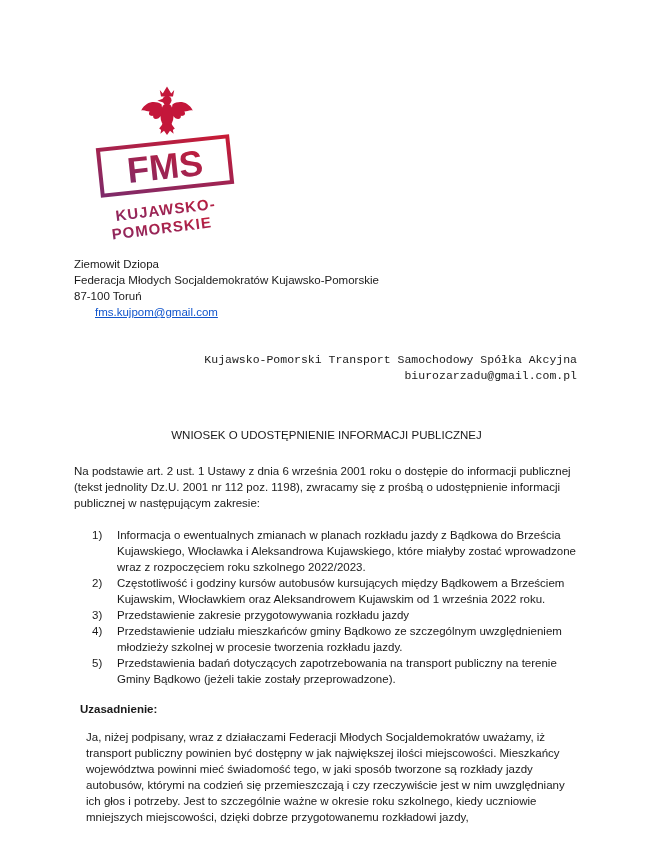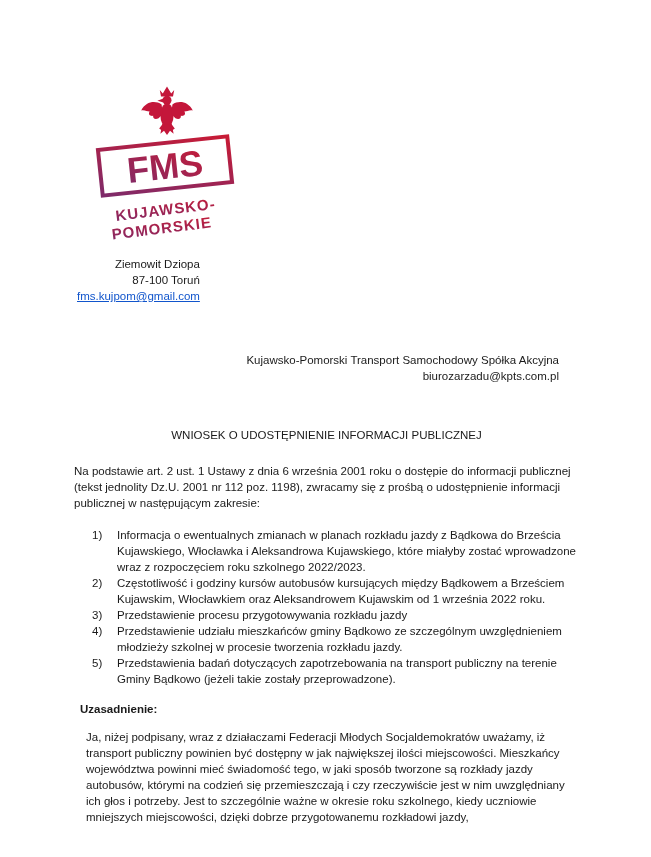--- a/index.html
+++ b/index.html
@@ -11,25 +11,25 @@
     overflow: hidden;
     font-family: "Liberation Sans", sans-serif;
     color: #1a1a1a;
     font-size: 11.5px;
     line-height: 16px;
   }
   .logo { position: absolute; left: 93px; top: 82px; width: 150px; height: 166px; }
   .logo svg { display: block; }
   .logo text { font-family: "Liberation Sans", sans-serif; }
 
-  .sender { position: absolute; left: 56px; top: 256px; text-align: right; }
+  .sender { position: absolute; left: 74px; top: 256px; }
   .sender div { white-space: nowrap; }
   a.email-link { color: #1155cc; text-decoration: underline; cursor: pointer; margin-left: 21px; }
 
-  .recipient { position: absolute; right: 92px; top: 352px; text-align: right; }
+  .recipient { position: absolute; right: 74px; top: 352px; text-align: right; font-family: Liberation Mono, monospace; }
   .recipient div { white-space: nowrap; }
 
   .content { position: absolute; left: 74px; top: 427px; width: 505px; }
   .doc-title { text-align: center; margin: 0 0 20px 0; font-weight: normal; font-size: 11.5px; }
   .intro { margin: 0 0 16px 0; }
   .req-list { margin: 0 0 14px 0; }
   .req-item { display: flex; align-items: flex-start; }
   .req-item .num { flex: none; width: 25px; margin-left: 18px; }
   .req-item .txt { flex: 1; }
   .uz-heading { font-weight: bold; margin: 6px; }
@@ -68,46 +68,47 @@
 
       <g transform="rotate(-7 72 140)" fill="url(#fmsGrad)" font-weight="bold" font-size="15" letter-spacing="1">
         <text x="74" y="133" text-anchor="middle">KUJAWSKO-</text>
         <text x="68" y="151" text-anchor="middle">POMORSKIE</text>
       </g>
     </svg>
   </div>
 
   <div class="sender">
     <div>Ziemowit Dziopa</div>
+    <div>Federacja Młodych Socjaldemokratów Kujawsko-Pomorskie</div>
     <div>87-100 Toruń</div>
     <div><a class="email-link" href="#">fms.kujpom@gmail.com</a></div>
   </div>
 
   <div class="recipient">
     <div>Kujawsko-Pomorski Transport Samochodowy Spółka Akcyjna</div>
-    <div>biurozarzadu@kpts.com.pl</div>
+    <div>biurozarzadu@gmail.com.pl</div>
   </div>
 
   <div class="content">
     <p class="doc-title">WNIOSEK O UDOSTĘPNIENIE INFORMACJI PUBLICZNEJ</p>
 
     <p class="intro">Na podstawie art. 2 ust. 1 Ustawy z dnia 6 września 2001 roku o dostępie do informacji publicznej (tekst jednolity Dz.U. 2001 nr 112 poz. 1198), zwracamy się z prośbą o udostępnienie informacji publicznej w następującym zakresie:</p>
 
     <div class="req-list">
       <div class="req-item">
         <span class="num">1)</span>
         <span class="txt">Informacja o ewentualnych zmianach w planach rozkładu jazdy z Bądkowa do Brześcia Kujawskiego, Włocławka i Aleksandrowa Kujawskiego, które miałyby zostać wprowadzone wraz z rozpoczęciem roku szkolnego 2022/2023.</span>
       </div>
       <div class="req-item">
         <span class="num">2)</span>
         <span class="txt">Częstotliwość i godziny kursów autobusów kursujących między Bądkowem a Brześciem Kujawskim, Włocławkiem oraz Aleksandrowem Kujawskim od 1 września 2022 roku.</span>
       </div>
       <div class="req-item">
         <span class="num">3)</span>
-        <span class="txt">Przedstawienie procesu przygotowywania rozkładu jazdy</span>
+        <span class="txt">Przedstawienie zakresie przygotowywania rozkładu jazdy</span>
       </div>
       <div class="req-item">
         <span class="num">4)</span>
         <span class="txt">Przedstawienie udziału mieszkańców gminy Bądkowo ze szczególnym uwzględnieniem młodzieży szkolnej w procesie tworzenia rozkładu jazdy.</span>
       </div>
       <div class="req-item">
         <span class="num">5)</span>
         <span class="txt">Przedstawienia badań dotyczących zapotrzebowania na transport publiczny na terenie Gminy Bądkowo (jeżeli takie zostały przeprowadzone).</span>
       </div>
     </div>

